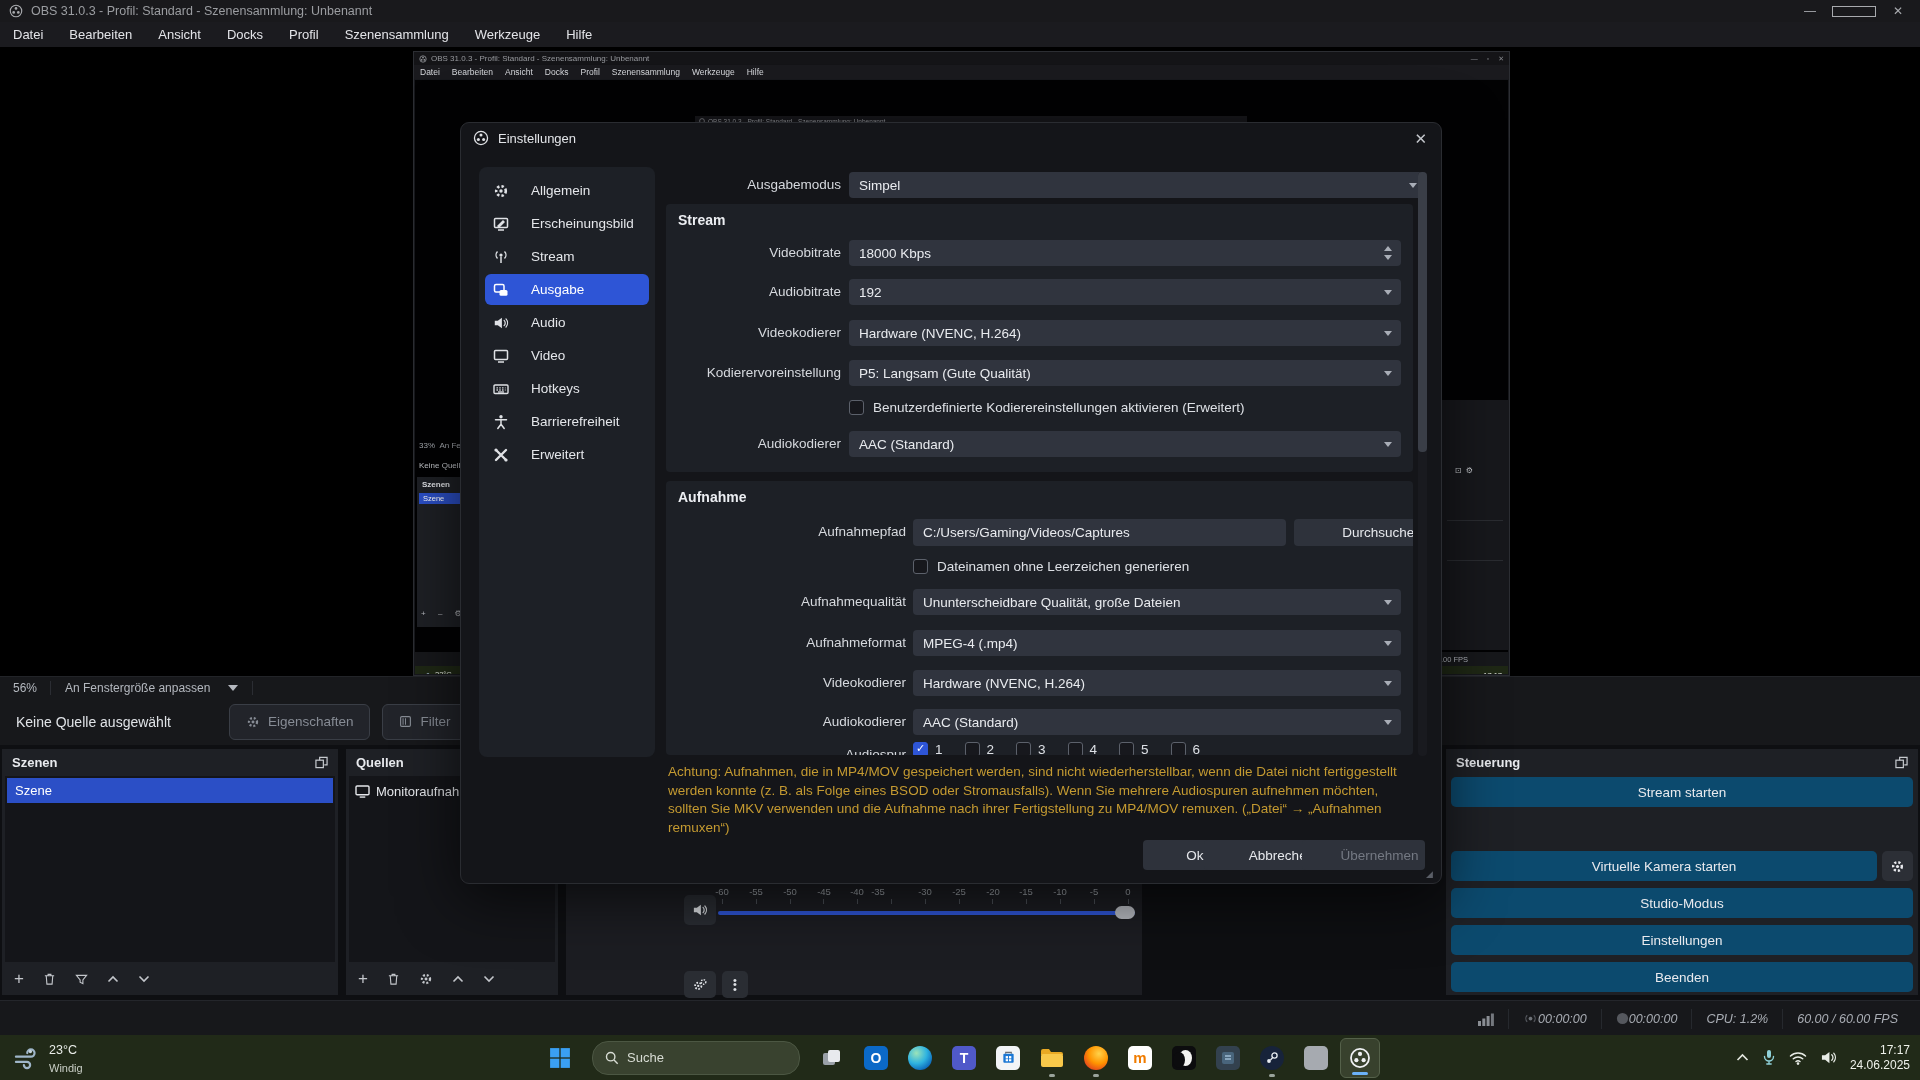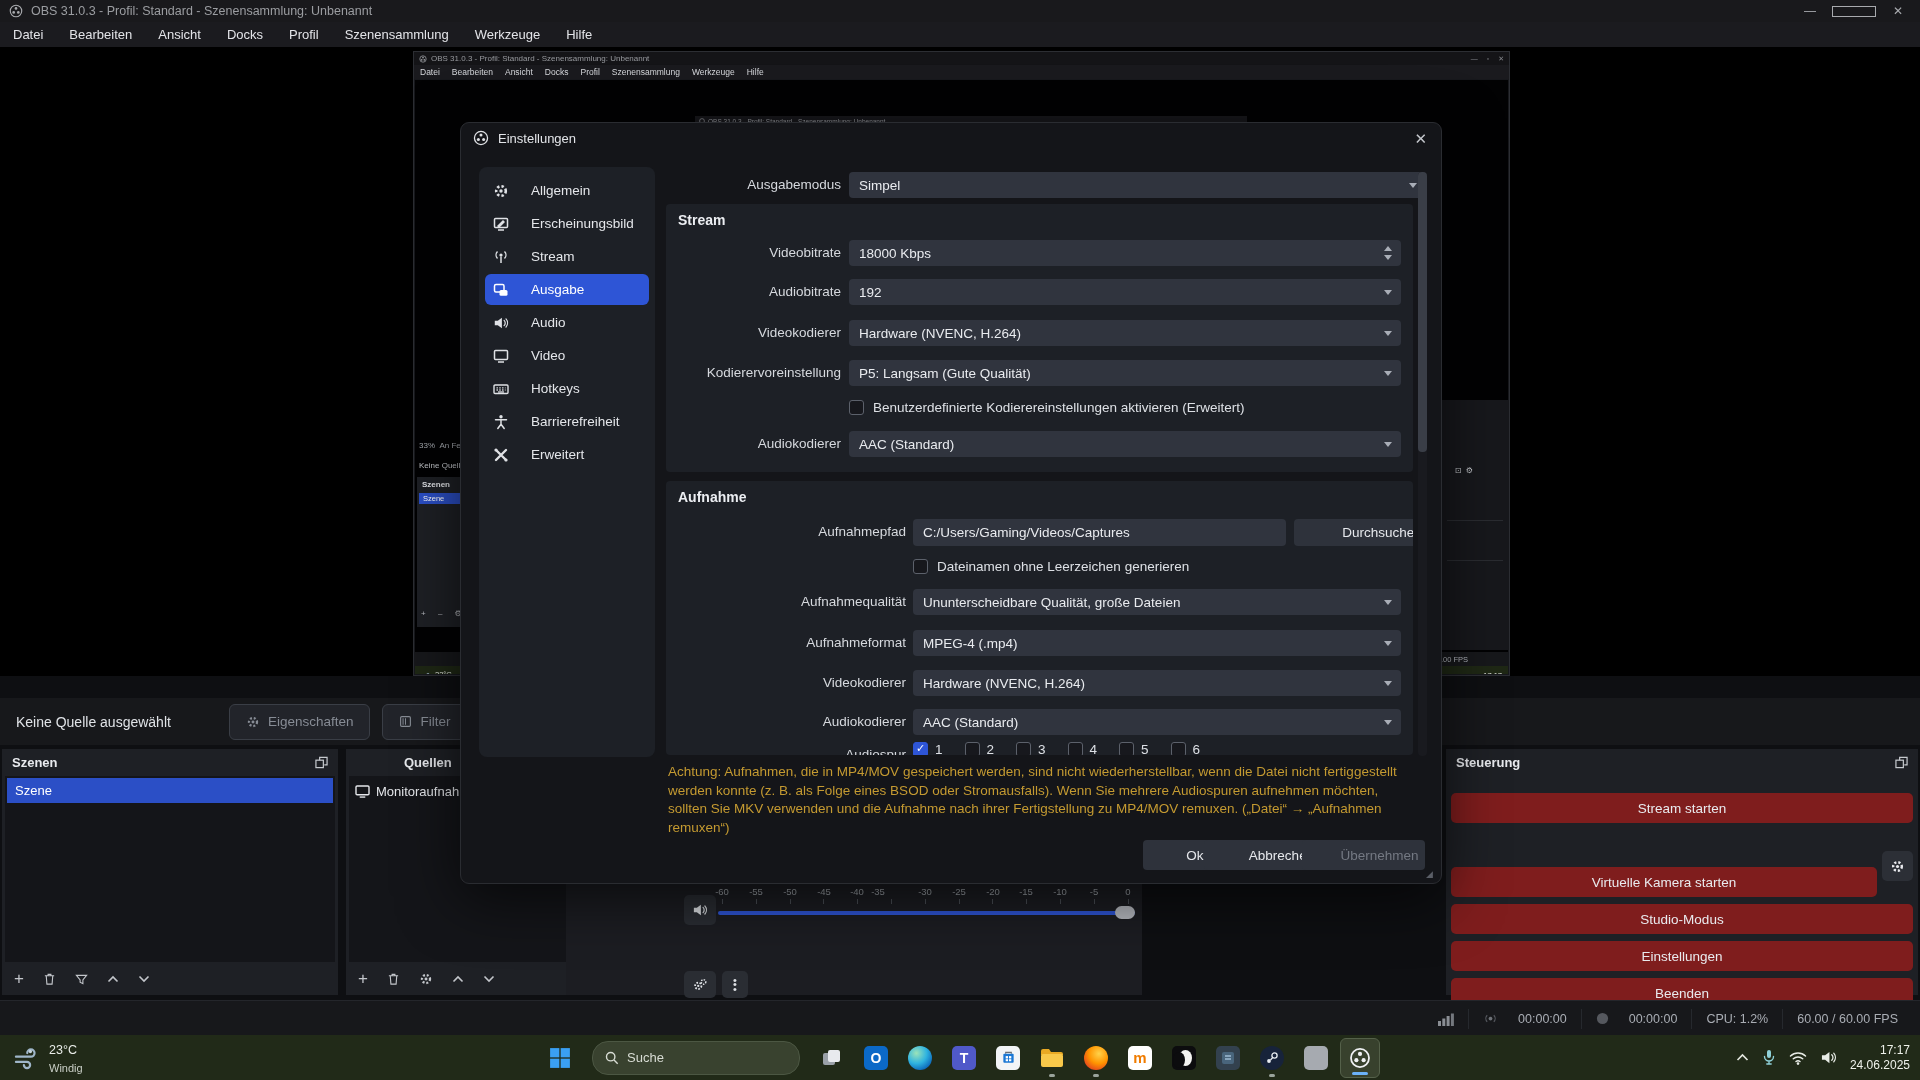--- a/index.html
+++ b/index.html
@@ -38,26 +38,26 @@
   .caret{width:0;height:0;border-left:5px solid transparent;border-right:5px solid transparent;border-top:6px solid #b4b8bf;margin:0 14px 0 8px;}
   .sourcebar{left:0;top:698px;width:1920px;height:47px;background:#17181b;display:flex;align-items:center;}
   .gbtn{height:34px;border:1px solid #3a3e46;border-radius:6px;background:#22242a;color:#878c95;display:flex;align-items:center;gap:8px;padding:0 16px;font-size:13.5px;}
   
   .dock{background:#1e2025;}
   .dhead{height:26px;display:flex;align-items:center;font-weight:bold;font-size:13px;color:#e8eaee;padding:0 10px;}
   .dbody{position:absolute;left:3px;right:3px;top:27px;bottom:33px;background:#141519;}
   .dtools{position:absolute;left:0;right:0;bottom:0;height:32px;display:flex;align-items:center;gap:19px;padding-left:12px;color:#c3c6cb;}
   .sel-item{position:absolute;left:2px;right:2px;top:2px;height:25px;background:#2b4fc6;color:#fff;font-size:13px;display:flex;align-items:center;padding-left:8px;}
   .src-item{position:absolute;left:2px;right:2px;top:4px;height:22px;color:#e4e6ea;font-size:13px;display:flex;align-items:center;gap:6px;padding-left:4px;}
-  .cbtn{position:absolute;left:5px;right:5px;height:30px;background:#7f1d1d;border-radius:5px;color:#e9eaee;font-size:13.5px;display:flex;align-items:center;justify-content:center;margin-top:16px;}
+  .cbtn{position:absolute;left:5px;right:5px;height:30px;background:#0c4a6e;border-radius:5px;color:#e9eaee;font-size:13.5px;display:flex;align-items:center;justify-content:center;}
   .dbtick{font-size:9.5px;color:#9ba0a6;position:absolute;transform:translateX(-50%);}
   
   .statusbar{left:0;top:1000px;width:1920px;height:35px;background:#17181b;border-top:1px solid #24262b;}
   .sb-right{position:absolute;right:8px;top:0;height:35px;display:flex;align-items:center;color:#a9adb4;font-size:12.5px;}
-  .sb-item{display:flex;align-items:center;gap:20px;padding:0 14px;height:20px;border-left:1px solid #26292e;}
+  .sb-item{display:flex;align-items:center;gap:0;padding:0 14px;height:20px;border-left:1px solid #26292e;font-style:italic;}
   .sb-item:first-child{border-left:none;}
   
   .taskbar{left:0;top:1035px;width:1920px;height:45px;background:#212a18;}
   .tb-center{position:absolute;left:50%;top:0;height:45px;transform:translateX(-50%);display:flex;align-items:center;gap:4px;}
   .tb-slot{width:40px;height:40px;display:flex;align-items:center;justify-content:center;position:relative;border-radius:6px;}
   .searchpill{width:182px;height:32px;border-radius:16px;background:#39422f;border:1px solid #4c5743;display:flex;align-items:center;gap:8px;padding:0 12px;color:#d8dcd4;font-size:13px;margin:0 8px;}
   .rundot{position:absolute;bottom:1px;left:50%;transform:translateX(-50%);width:6px;height:3px;border-radius:2px;background:#9aa39b;}
   .appicon{width:24px;height:24px;border-radius:5px;display:flex;align-items:center;justify-content:center;font-weight:bold;}
   .obs-slot{width:38px;height:38px;background:#38412d;border:1px solid #55614a;border-radius:6px;display:flex;align-items:center;justify-content:center;position:relative;}
   .obs-underline{position:absolute;bottom:2px;left:50%;transform:translateX(-50%);width:16px;height:3px;border-radius:2px;background:#6cb2f8;}
@@ -200,20 +200,27 @@
         </div>
         <div class="abs nw-right-panel">
           <span class="abs" style="right:38px;top:66px;font-size:8px;color:#c6c9ce;">⊡&nbsp;&nbsp;⚙</span>
           <div class="abs" style="left:8px;right:8px;top:120px;height:1px;background:#2a2c31;"></div>
           <div class="abs" style="left:8px;right:8px;top:160px;height:1px;background:#2a2c31;"></div>
         </div>
       </div>
     </div>
   </div>
 
+  <div class="abs zoombar">
+    <span style="padding:0 13px;">56%</span>
+    <span class="vsep"></span>
+    <span style="padding:0 10px 0 14px;">An Fenstergröße anpassen</span>
+    <span class="caret"></span>
+    <span class="vsep"></span>
+  </div>
 
   <div class="abs sourcebar">
     <span style="margin-left:16px;font-size:14px;color:#e0e3e7;">Keine Quelle ausgewählt</span>
     <span class="gbtn" style="margin-left:58px;">
       <svg width="14" height="14" viewBox="0 0 16 16">
           <circle cx="8" cy="8" r="4.6" fill="none" stroke="#878c95" stroke-width="2.6" stroke-dasharray="2.3 2.1"></circle>
           <circle cx="8" cy="8" r="1.7" fill="#878c95"></circle>
         </svg>
       <span>Eigenschaften</span>
     </span>
@@ -258,21 +265,21 @@
           </svg>
         </span>
       <span>
           <svg width="12" height="8" viewBox="0 0 12 8">
             <path d="M1.5 1.5 6 6l4.5-4.5" fill="none" stroke="#c3c6cb" stroke-width="1.6"></path>
           </svg>
         </span>
     </div>
   </div>
 
-  <div class="abs dock" style="left:346px;top:749px;width:212px;height:246px;padding-left:48px;">
+  <div class="abs dock" style="left:346px;top:749px;width:212px;height:246px;">
     <div class="dhead">
         <span>Quellen</span>
       </div>
     <div class="dbody">
       <div class="src-item">
         <svg width="15" height="13" viewBox="0 0 16 14">
             <rect x="1" y="1" width="14" height="9.5" rx="1.2" fill="none" stroke="#e4e6ea" stroke-width="1.5"></rect>
             <line x1="5" y1="13" x2="11" y2="13" stroke="#e4e6ea" stroke-width="1.5"></line>
           </svg>
         <span>Monitoraufnah</span>

